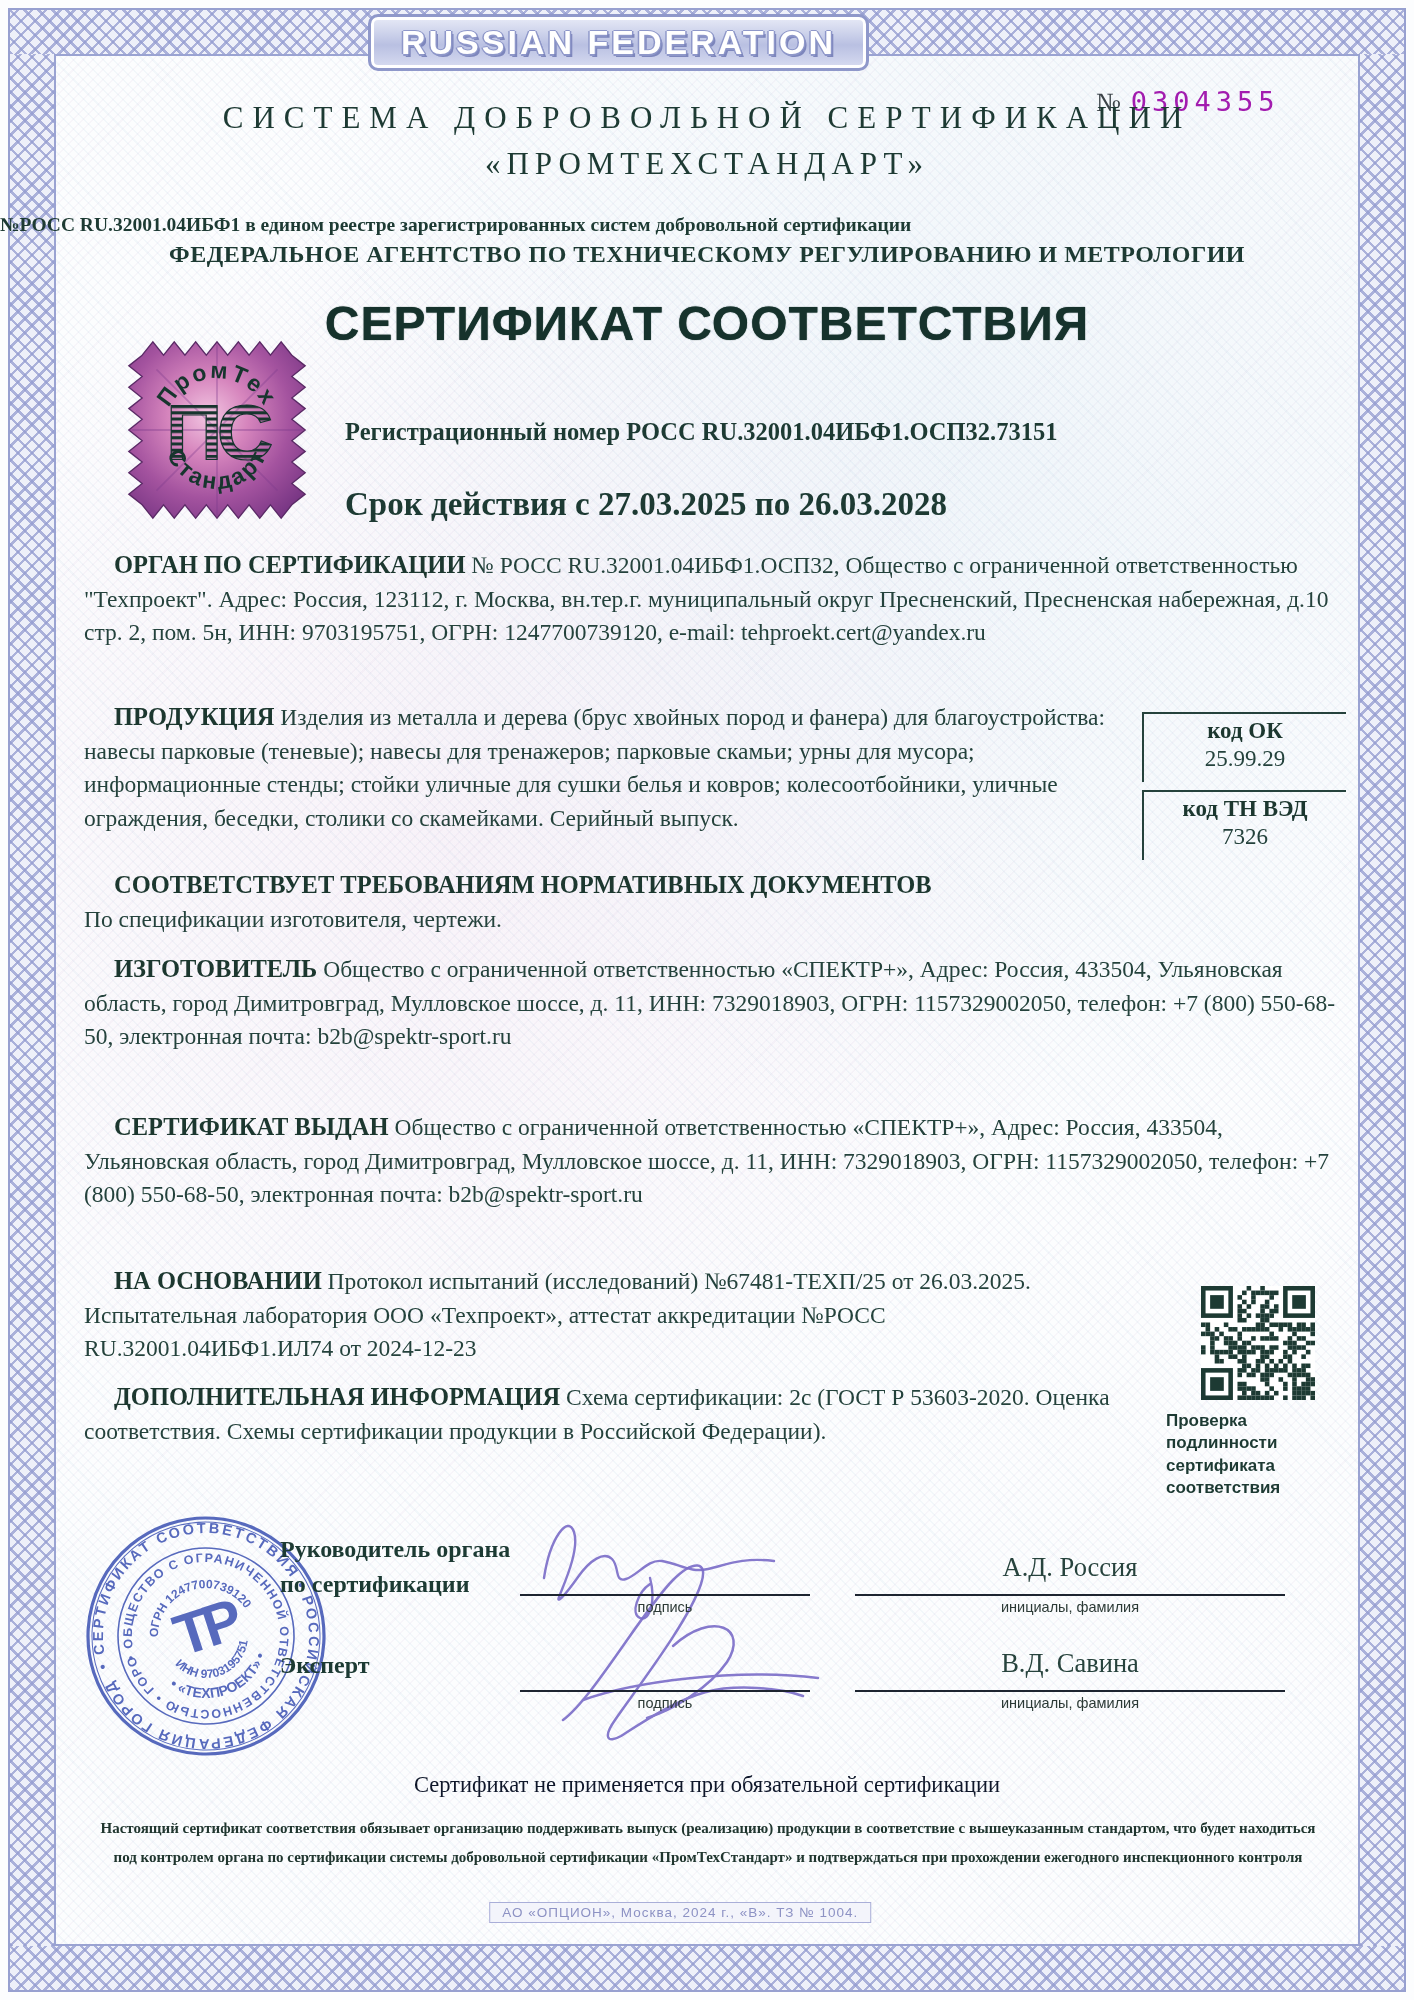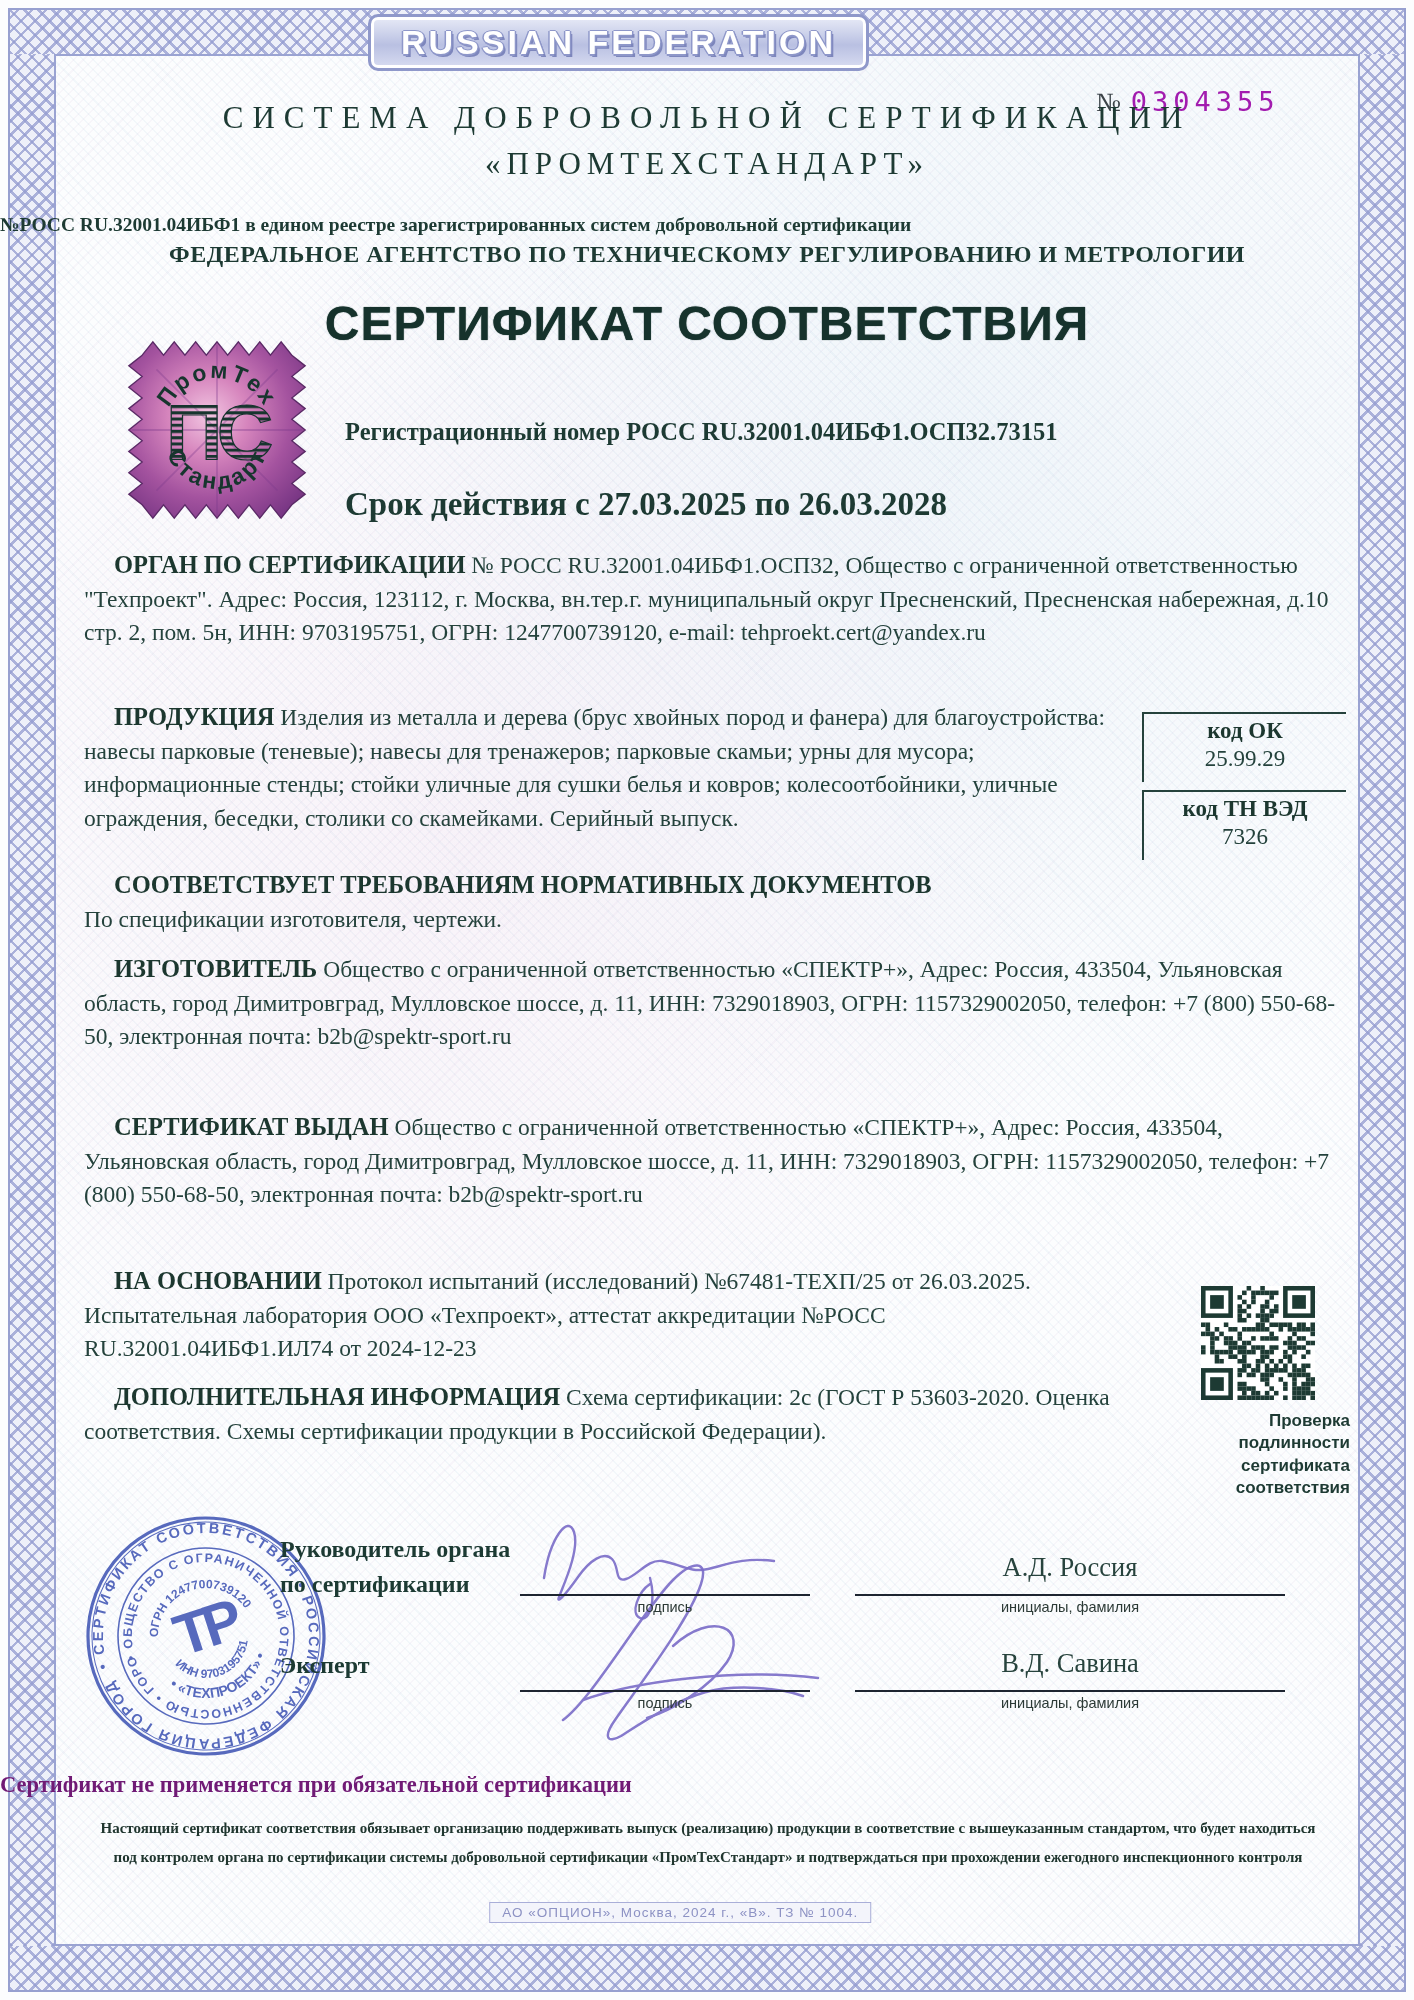--- a/index.html
+++ b/index.html
@@ -54,21 +54,21 @@
   .p-basis{left:84px;top:1264px;width:1052px;}
   .p-add{left:84px;top:1380px;width:1052px;}
   
   .codebox{position:absolute;left:1142px;width:202px;border-top:2px solid #25423c;border-left:2px solid #25423c;
     text-align:center;padding:4px 0 10px 0;}
   .codebox .clabel{font-weight:bold;font-size:23px;color:#1c372f;}
   .codebox .cvalue{font-size:23px;color:#24423c;margin-top:2px;}
   .codebox1{top:712px;}
   .codebox2{top:790px;}
   
-  .qr-block{position:absolute;left:1166px;top:1286px;width:184px;text-align:right;}
+  .qr-block{position:absolute;left:1166px;top:1286px;width:184px;text-align:left;}
   .qr-block svg{display:block;margin:0 auto;}
   .qr-caption{margin-top:10px;font-family:"Liberation Sans",sans-serif;font-weight:bold;font-size:17px;line-height:1.32;color:#1d3a33;}
   
   .role{position:absolute;font-family:Liberation Serif, serif;font-weight:bold;font-size:24px;line-height:1.45;color:#1c3a33;}
   .role-head{left:280px;top:1532px;width:290px;}
   .role-expert{left:280px;top:1648px;width:290px;}
   .sigline{position:absolute;border-top:2px solid #1d2430;height:0;}
   .sl1a{left:520px;top:1594px;width:290px;}
   .sl1b{left:855px;top:1594px;width:430px;}
   .sl2a{left:520px;top:1690px;width:290px;}
@@ -79,21 +79,21 @@
   .sc2a{left:520px;top:1695px;width:290px;}
   .sc2b{left:855px;top:1695px;width:430px;}
   .signame{position:absolute;font-size:26.5px;color:#27433d;text-align:center;}
   .nm1{left:855px;top:1552px;width:430px;}
   .nm2{left:855px;top:1648px;width:430px;}
   .autograph{position:absolute;pointer-events:none;}
   .ag1{left:528px;top:1498px;}
   .ag2{left:518px;top:1548px;}
   .stamp{position:absolute;left:72px;top:1502px;width:268px;height:268px;transform:rotate(-18deg);opacity:.88;}
   
-  .note{position:absolute;top:1772px;left:0;width:100%;text-align:left;font-weight:bold;font-size:22.5px;color:#701a75;}
+  .note{position:absolute;top:1772px;left:0;width:100%;text-align:center;font-weight:normal;font-size:22.5px;color:#0f172a;}
   .fineprint{position:absolute;top:1814px;left:88px;width:1240px;text-align:center;font-weight:bold;font-size:15px;line-height:1.95;color:#20362f;}
   .imprint{position:absolute;top:1902px;left:50%;transform:translateX(-57%);background:#f3f4fb;border:1px solid #a9aed8;
     padding:2px 12px;font-family:"Liberation Sans",sans-serif;font-size:13.5px;letter-spacing:1px;color:#8d92c4;white-space:nowrap;}
 </style>
 </head>
 <body>
 
 <div class="page">
 
   <div class="strip strip-top"></div>

